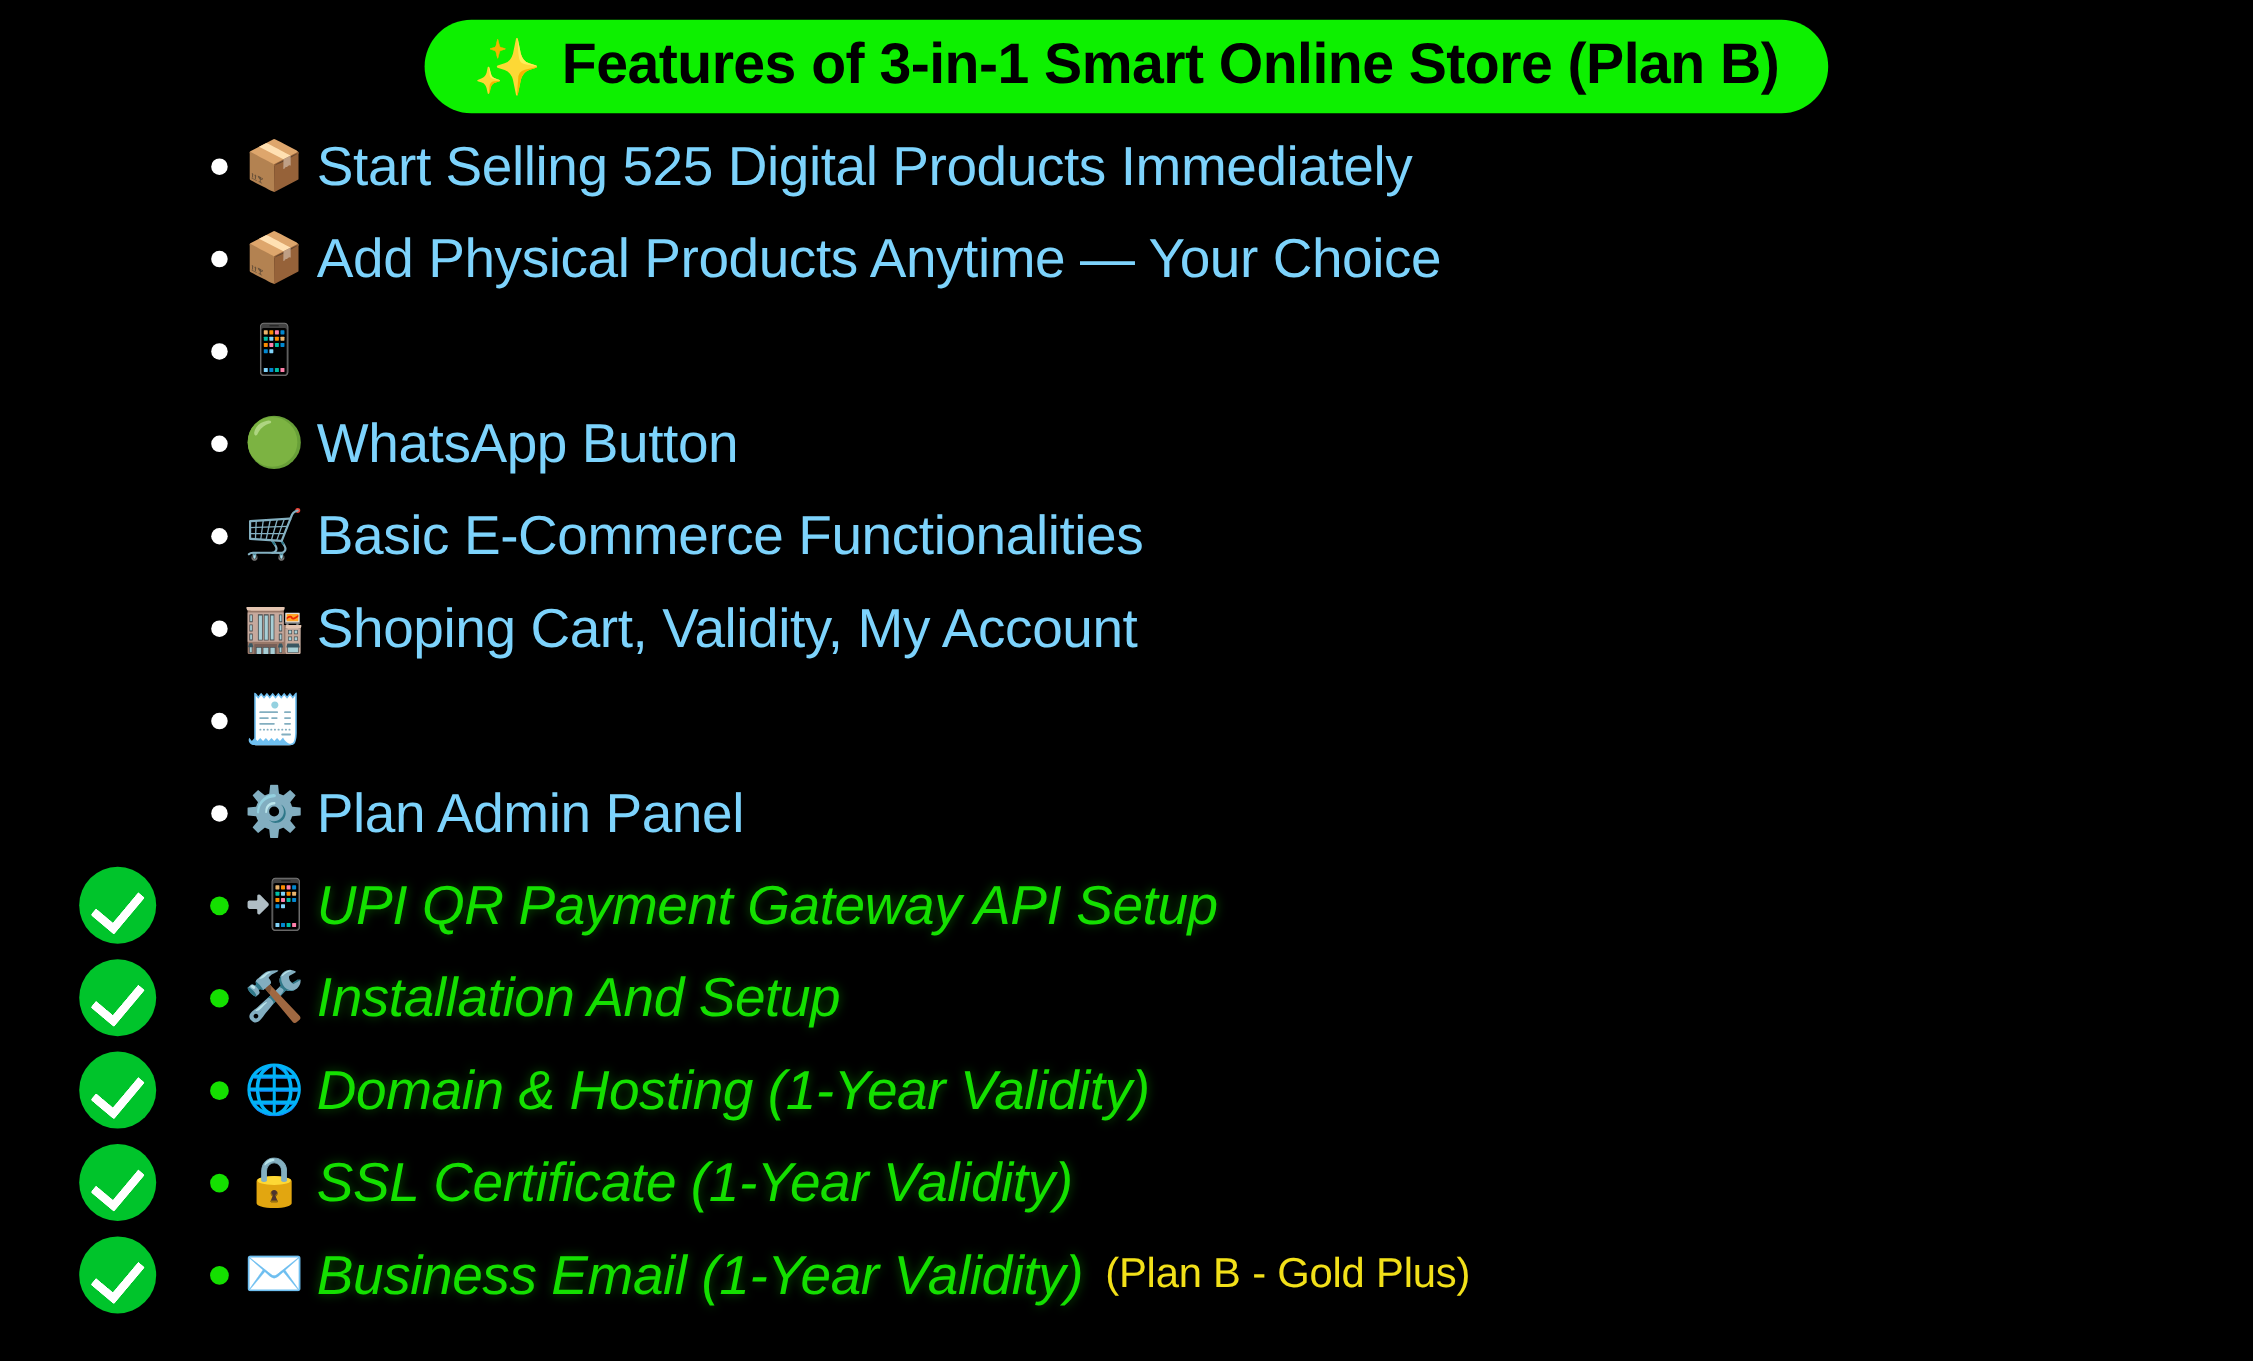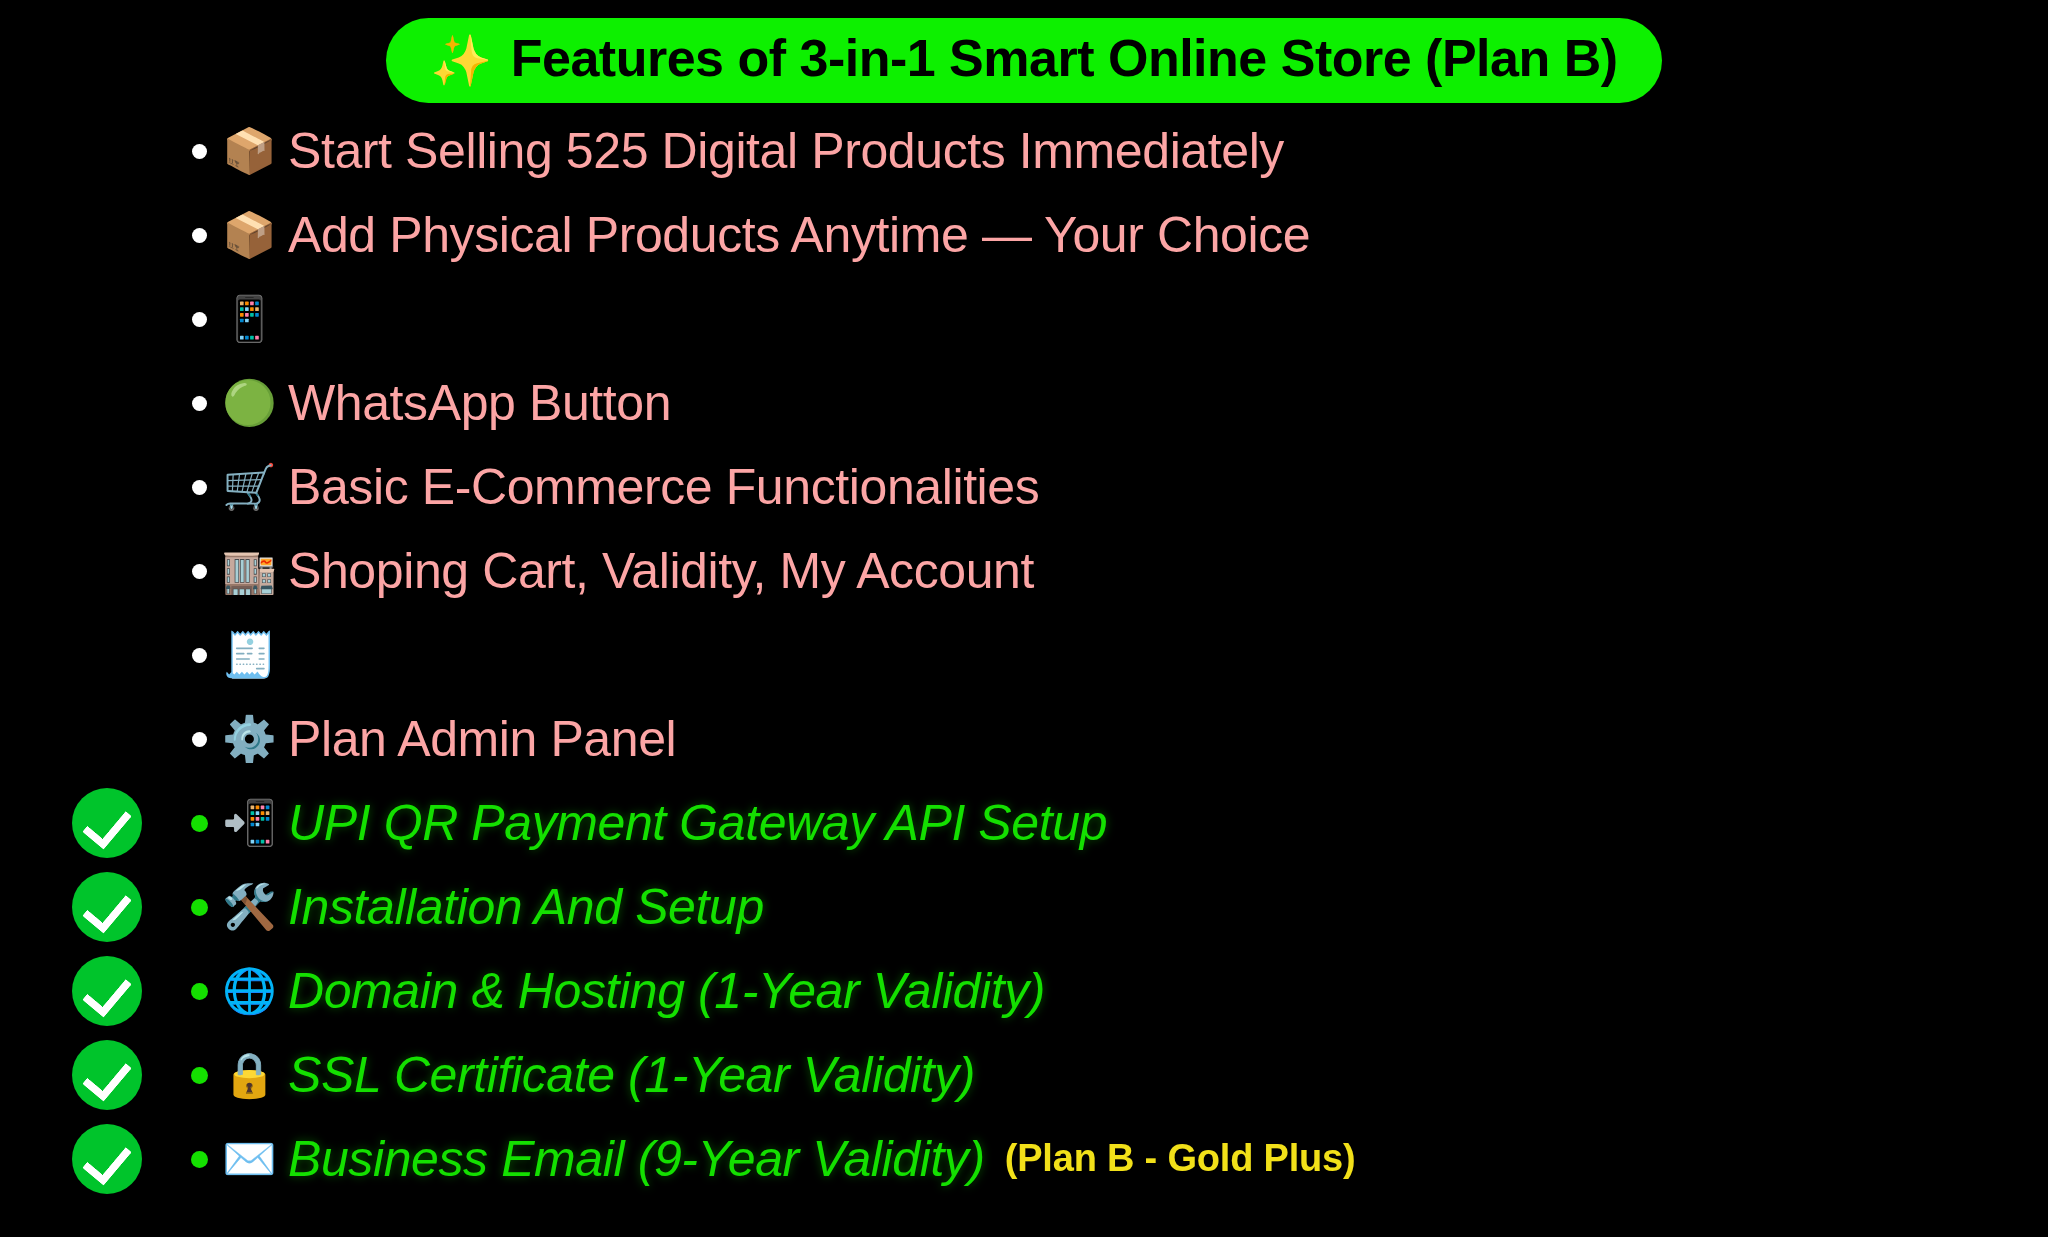--- a/index.html
+++ b/index.html
@@ -116,36 +116,36 @@
   .emoji {
     flex: 0 0 66px;
     font-size: 44px;
     line-height: 1;
     text-align: left;
     display: flex;
     align-items: center;
   }
 
   .label {
-    color: #fca5a5;
+    color: #7dd3fc;
     font-size: 50px;
     font-weight: 400;
     letter-spacing: -0.4px;
     white-space: nowrap;
     line-height: 1.1;
   }
   .item.highlight .label {
     color: #14E000;
     text-shadow: 0 0 10px rgba(20,224,0,0.40);
     font-style: italic;
   }
   .tag {
     color: #F2E019;
     font-size: 38px;
-    font-weight: 700;
+    font-weight: 400;
     letter-spacing: -0.2px;
     white-space: nowrap;
     margin-left: 20px;
     line-height: 1.1;
   }
 </style>
 </head>
 <body>
 
 <div class="page">
@@ -277,18 +277,18 @@
         <span class="label">SSL Certificate (1-Year Validity)</span>
       </li>
       <li class="item highlight">
         <span class="check-slot">
           <span class="check-badge"></span>
         </span>
         <span class="bullet">
           <span></span>
         </span>
         <span class="emoji">✉️</span>
-        <span class="label">Business Email (9-Year Validity)</span>
+        <span class="label">Business Email (1-Year Validity)</span>
         <span class="tag">(Plan B - Gold Plus)</span>
       </li>
     </ul>
 
 </div>
 
 </body></html>

